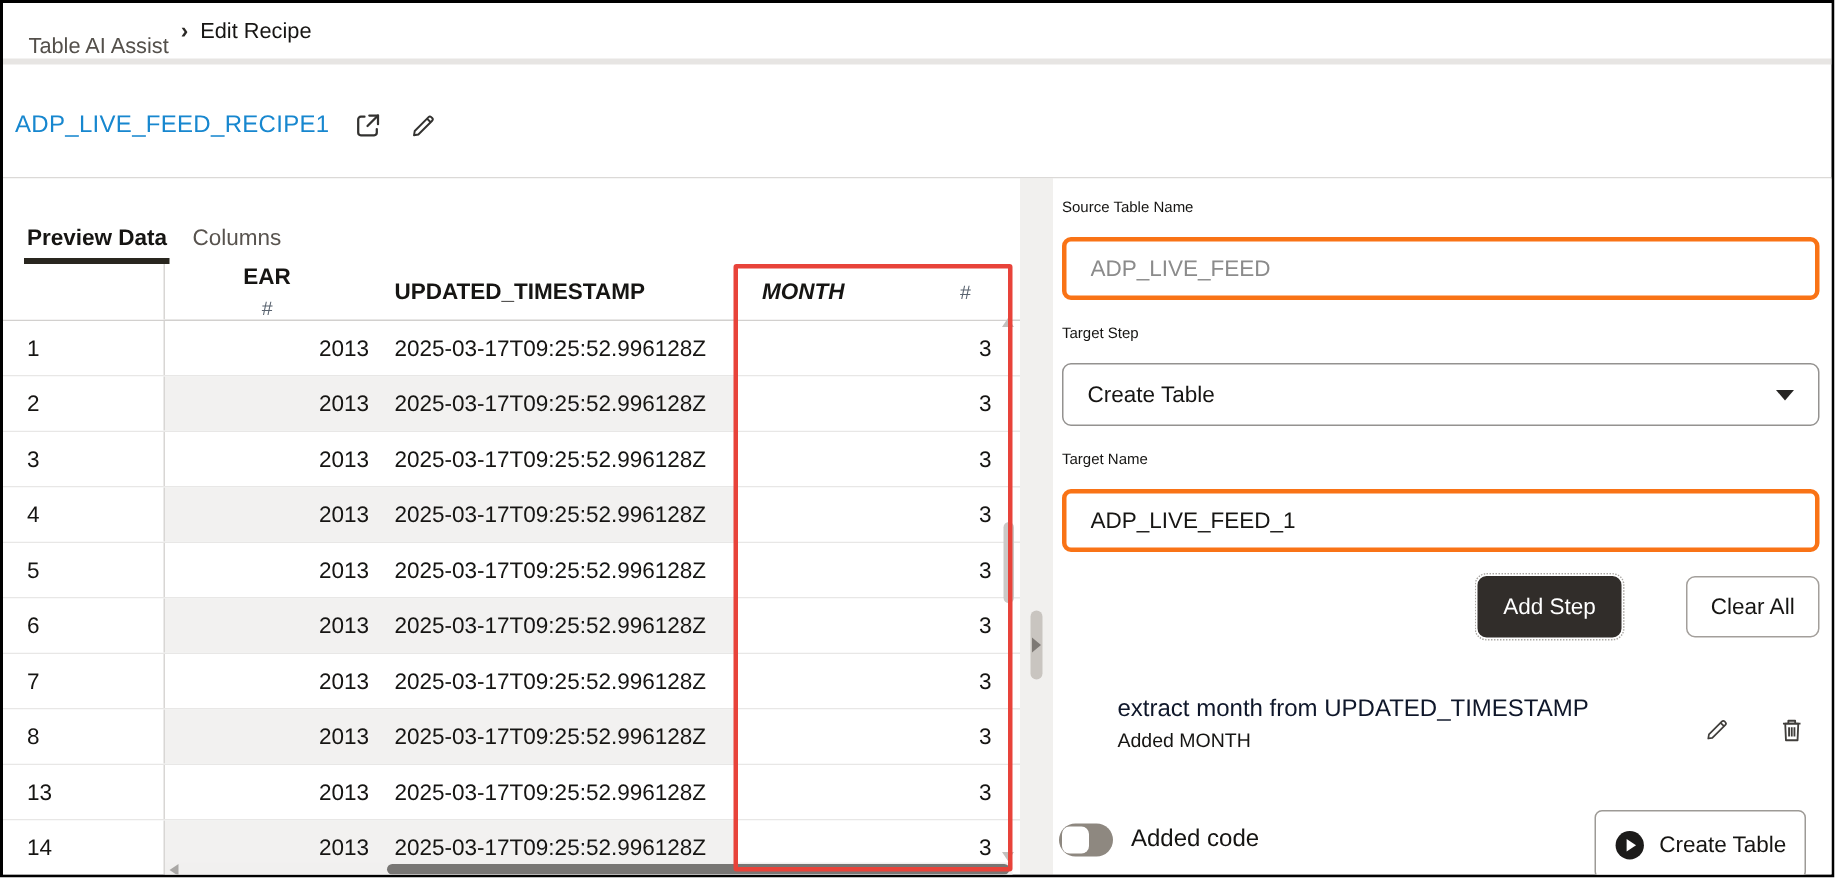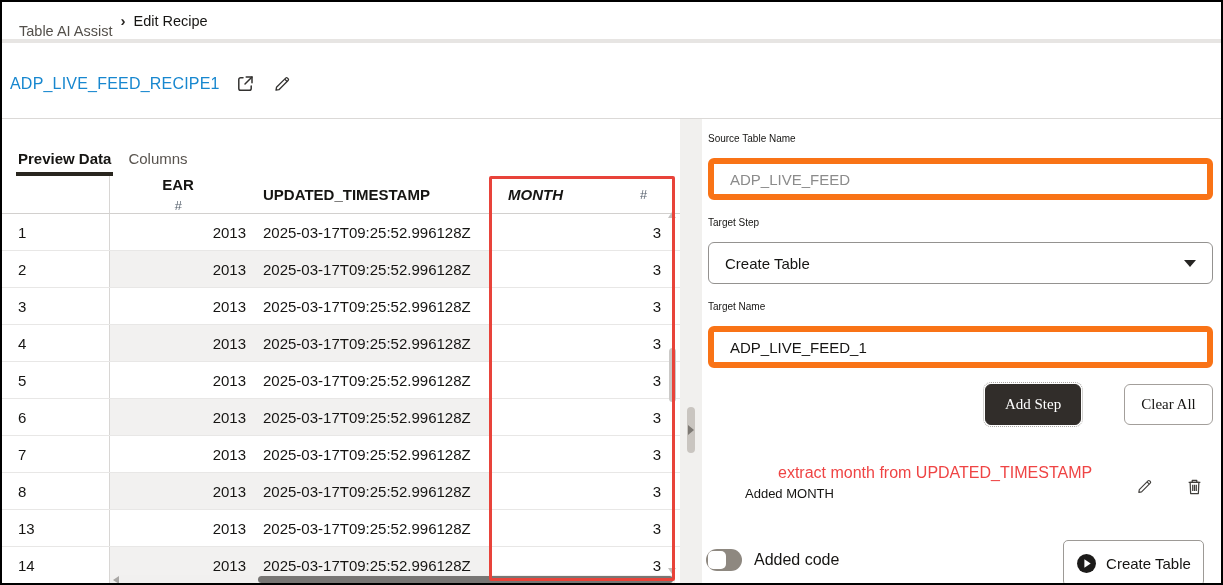--- a/index.html
+++ b/index.html
@@ -68,36 +68,36 @@
 
   
   .gutter { position:absolute; left:678px; top:117px; width:22px; height:464px; background:#f1f0ee; }
   .splitter-handle { position:absolute; left:7px; top:288px; width:8px; height:46px; background:#c9c5c0; border-radius:4px; cursor:col-resize; display:flex; align-items:center; justify-content:center; }
   .splitter-arrow { width:0; height:0; border-top:5px solid transparent; border-bottom:5px solid transparent; border-left:6px solid #7d7974; }
 
   
   .right-panel { position:absolute; left:700px; top:117px; width:521px; height:464px; background:#fff; }
   .field-label { position:absolute; left:6px; font-size:10px; color:#161513; }
   .lbl-source { top:14px; } .lbl-type { top:98px; } .lbl-name { top:182px; }
-  .text-input { position:absolute; left:6px; width:505px; height:42px; border:6px solid #f97316; border-radius:6px;
+  .text-input { position:absolute; left:6px; width:505px; height:42px; border:3px solid #f97316; border-radius:6px;
     padding:0 16px; font-family:inherit; font-size:15px; color:#161513; background:#fff; outline:none; }
   .inp-source { top:39px; color:#8b8b8b; }
   .inp-name { top:207px; }
   .select-box { position:absolute; left:6px; top:123px; width:505px; height:42px; border:1px solid #949290; border-radius:6px;
     background:#fff; display:flex; align-items:center; justify-content:space-between; padding:0 16px; cursor:pointer; }
   .caret-down { width:0; height:0; border-left:6px solid transparent; border-right:6px solid transparent; border-top:7px solid #262523; }
 
   .btn-row { position:absolute; top:265px; right:10px; display:flex; gap:11px; }
-  .btn { font-family:Liberation Serif, serif; font-size:15px; height:41px; border-radius:6px; cursor:pointer; }
+  .btn { font-family:Liberation Sans, sans-serif; font-size:15px; height:41px; border-radius:6px; cursor:pointer; }
   .btn-dark { background:#312d2a; color:#fff; border:1px solid #312d2a; width:96px;
     outline:1px dotted #aaa7a3; outline-offset:1px; }
   .btn-light { background:#fff; color:#161513; border:1px solid #a39f9b; width:89px;margin-left:32px; }
 
   .step-item { position:absolute; left:43px; right:18px; top:345px; display:flex; justify-content:space-between; }
-  .step-title { font-size:16px; color:#ef4444;margin-left:33px; }
+  .step-title { font-size:16px; color:#0f172a; }
   .step-subtitle { font-size:13px; color:#161513; margin-top:4px; }
   .step-actions { display:flex; gap:29px; margin-top:8px; }
 
   .toggle-row { position:absolute; left:4px; top:430px; display:flex; align-items:center; gap:12px; }
   .switch { width:36px; height:22px; background:#8e8880; border-radius:11px; position:relative; cursor:pointer; border:none; }
   .switch-knob { position:absolute; left:2px; top:2px; width:18px; height:18px; background:#fff; border-radius:5px; }
   .toggle-label { font-size:16px; color:#161513; }
 
   .create-btn { position:absolute; left:361px; top:421px; width:141px; height:46px; background:#fff;
     border:1px solid #9d9a96; border-radius:5px; display:flex; align-items:center; justify-content:center; gap:9px;

